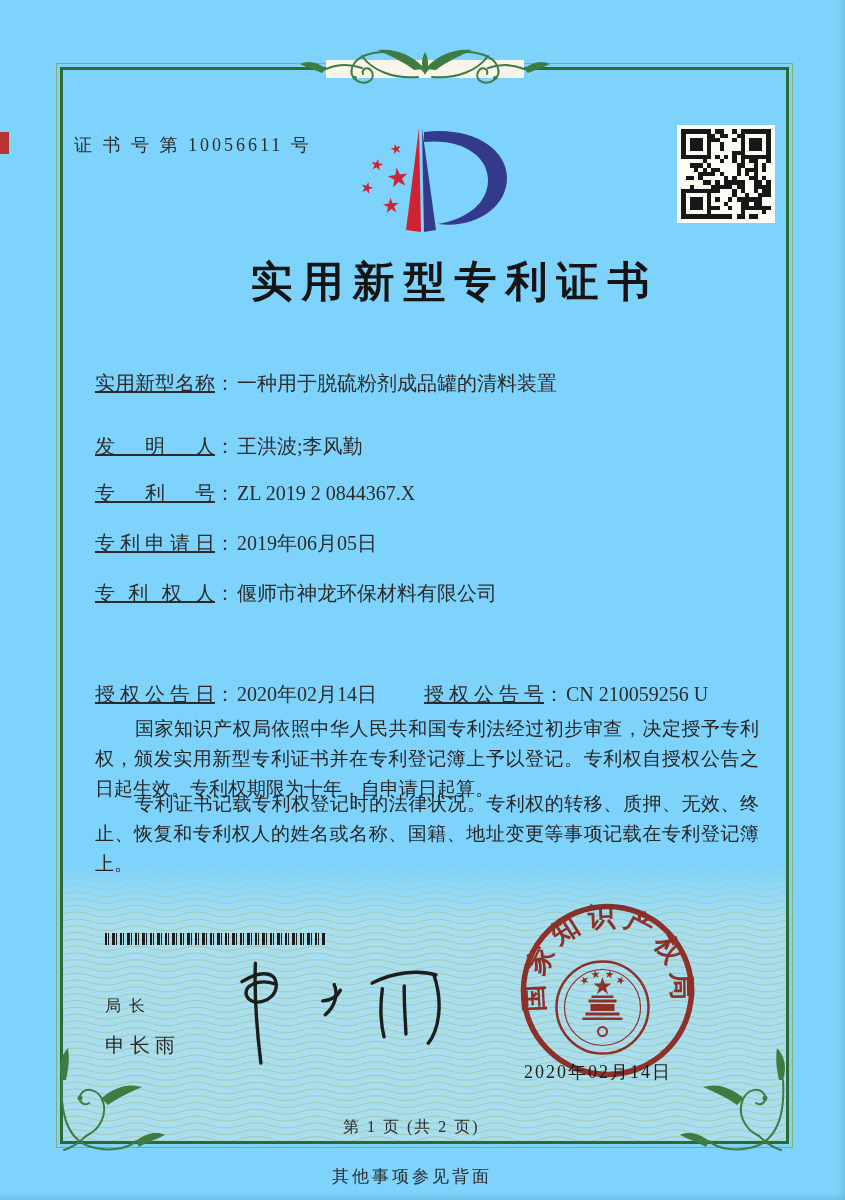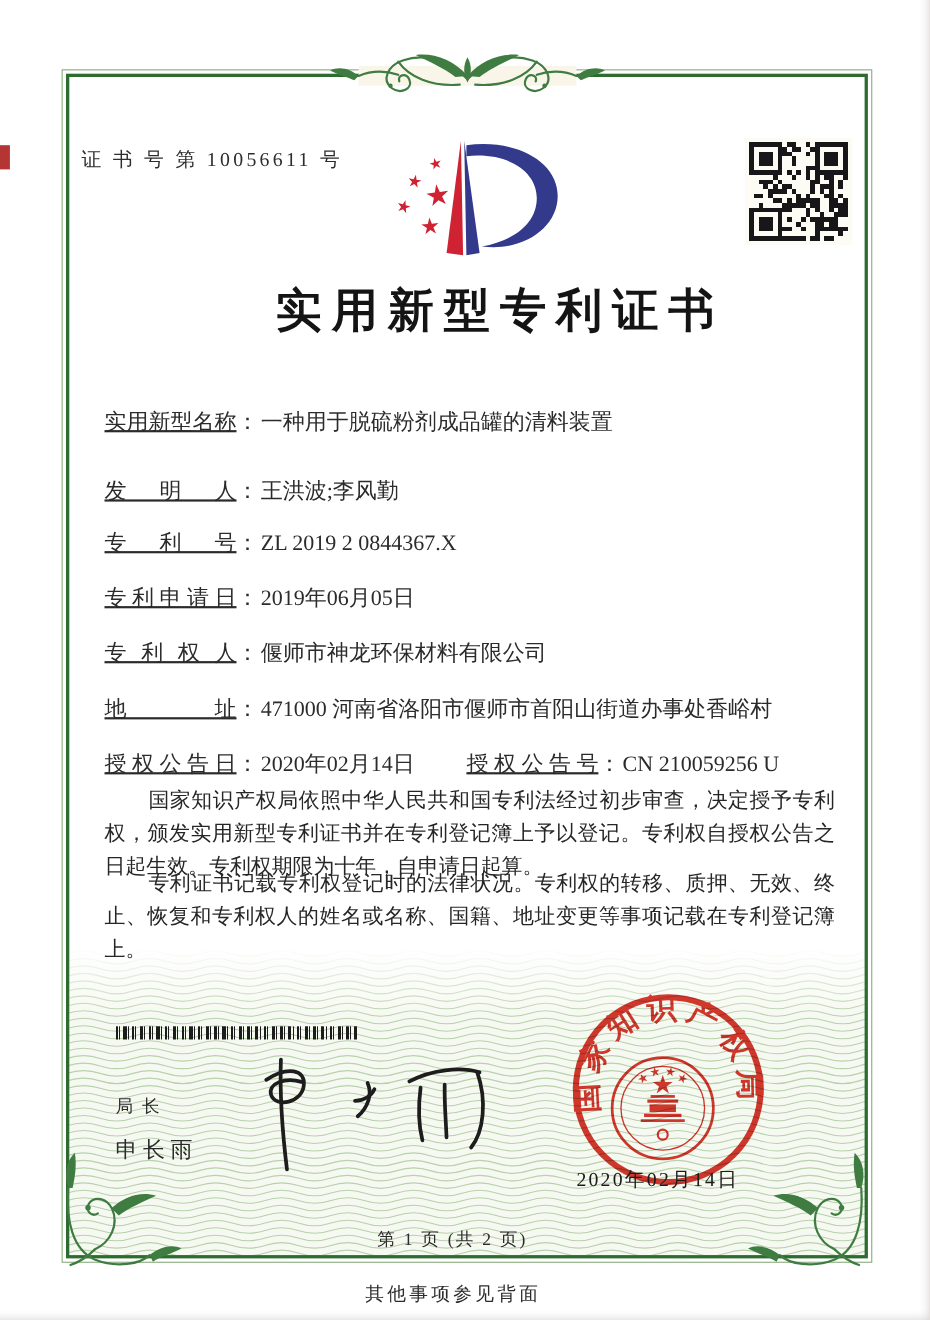--- a/index.html
+++ b/index.html
@@ -1,16 +1,16 @@
 <!DOCTYPE html>
 <html><head>
 <meta charset="utf-8">
 <style>
   html,body{margin:0;padding:0;background:#e8e4d4;}
-  .page{position:relative;width:845px;height:1200px;background:#ffffff;overflow:hidden;
+  .page{position:relative;width:845px;height:1200px;background:#7dd3fc;overflow:hidden;
         font-family:"Liberation Serif","DejaVu Serif",serif;color:#2b2b2b;
         box-shadow:inset -7px -7px 10px -7px rgba(0,0,0,.18);}
   .abs{position:absolute;}
   
   .frame{position:absolute;left:56px;top:63px;width:735px;height:1083px;border:1px solid #8aab7c;z-index:2;}
   .frame-inner{position:absolute;left:3px;top:3px;right:3px;bottom:3px;border:3px solid #2e6b31;}
   
   .cert-no{left:74px;top:133px;font-size:18px;letter-spacing:3px;color:#2d2d2d;z-index:4;}
   .title{left:0;top:254px;width:845px;text-align:center;font-size:42px;font-weight:700;
          letter-spacing:9px;color:#141414;z-index:4;padding-left:32px;}
@@ -399,23 +399,20 @@
   </div>
   <div class="frow" style="top:480px;">
     <span class="ltext">专利号</span><span>：</span><span class="fval">ZL 2019 2 0844367.X</span>
   </div>
   <div class="frow" style="top:530px;">
     <span class="ltext">专利申请日</span><span>：</span><span class="fval">2019年06月05日</span>
   </div>
   <div class="frow" style="top:580px;">
     <span class="ltext">专利权人</span><span>：</span><span class="fval">偃师市神龙环保材料有限公司</span>
   </div>
-  <div class="frow" style="top:631px;">
-    <span class="ltext">地址</span><span>：</span><span class="fval">471000 河南省洛阳市偃师市首阳山街道办事处香峪村</span>
-  </div>
   <div class="frow" style="top:681px;">
     <span class="ltext">授权公告日</span><span>：</span><span class="fval">2020年02月14日</span>
     <span class="grant-no">
       <span class="ltext">授权公告号</span><span>：</span><span class="fval">CN 210059256 U</span>
     </span>
   </div>
 
   <div class="para" style="top:714px;">国家知识产权局依照中华人民共和国专利法经过初步审查，决定授予专利权，颁发实用新型专利证书并在专利登记簿上予以登记。专利权自授权公告之日起生效。专利权期限为十年，自申请日起算。</div>
   <div class="para" style="top:789px;">专利证书记载专利权登记时的法律状况。专利权的转移、质押、无效、终止、恢复和专利权人的姓名或名称、国籍、地址变更等事项记载在专利登记簿上。</div>
 

